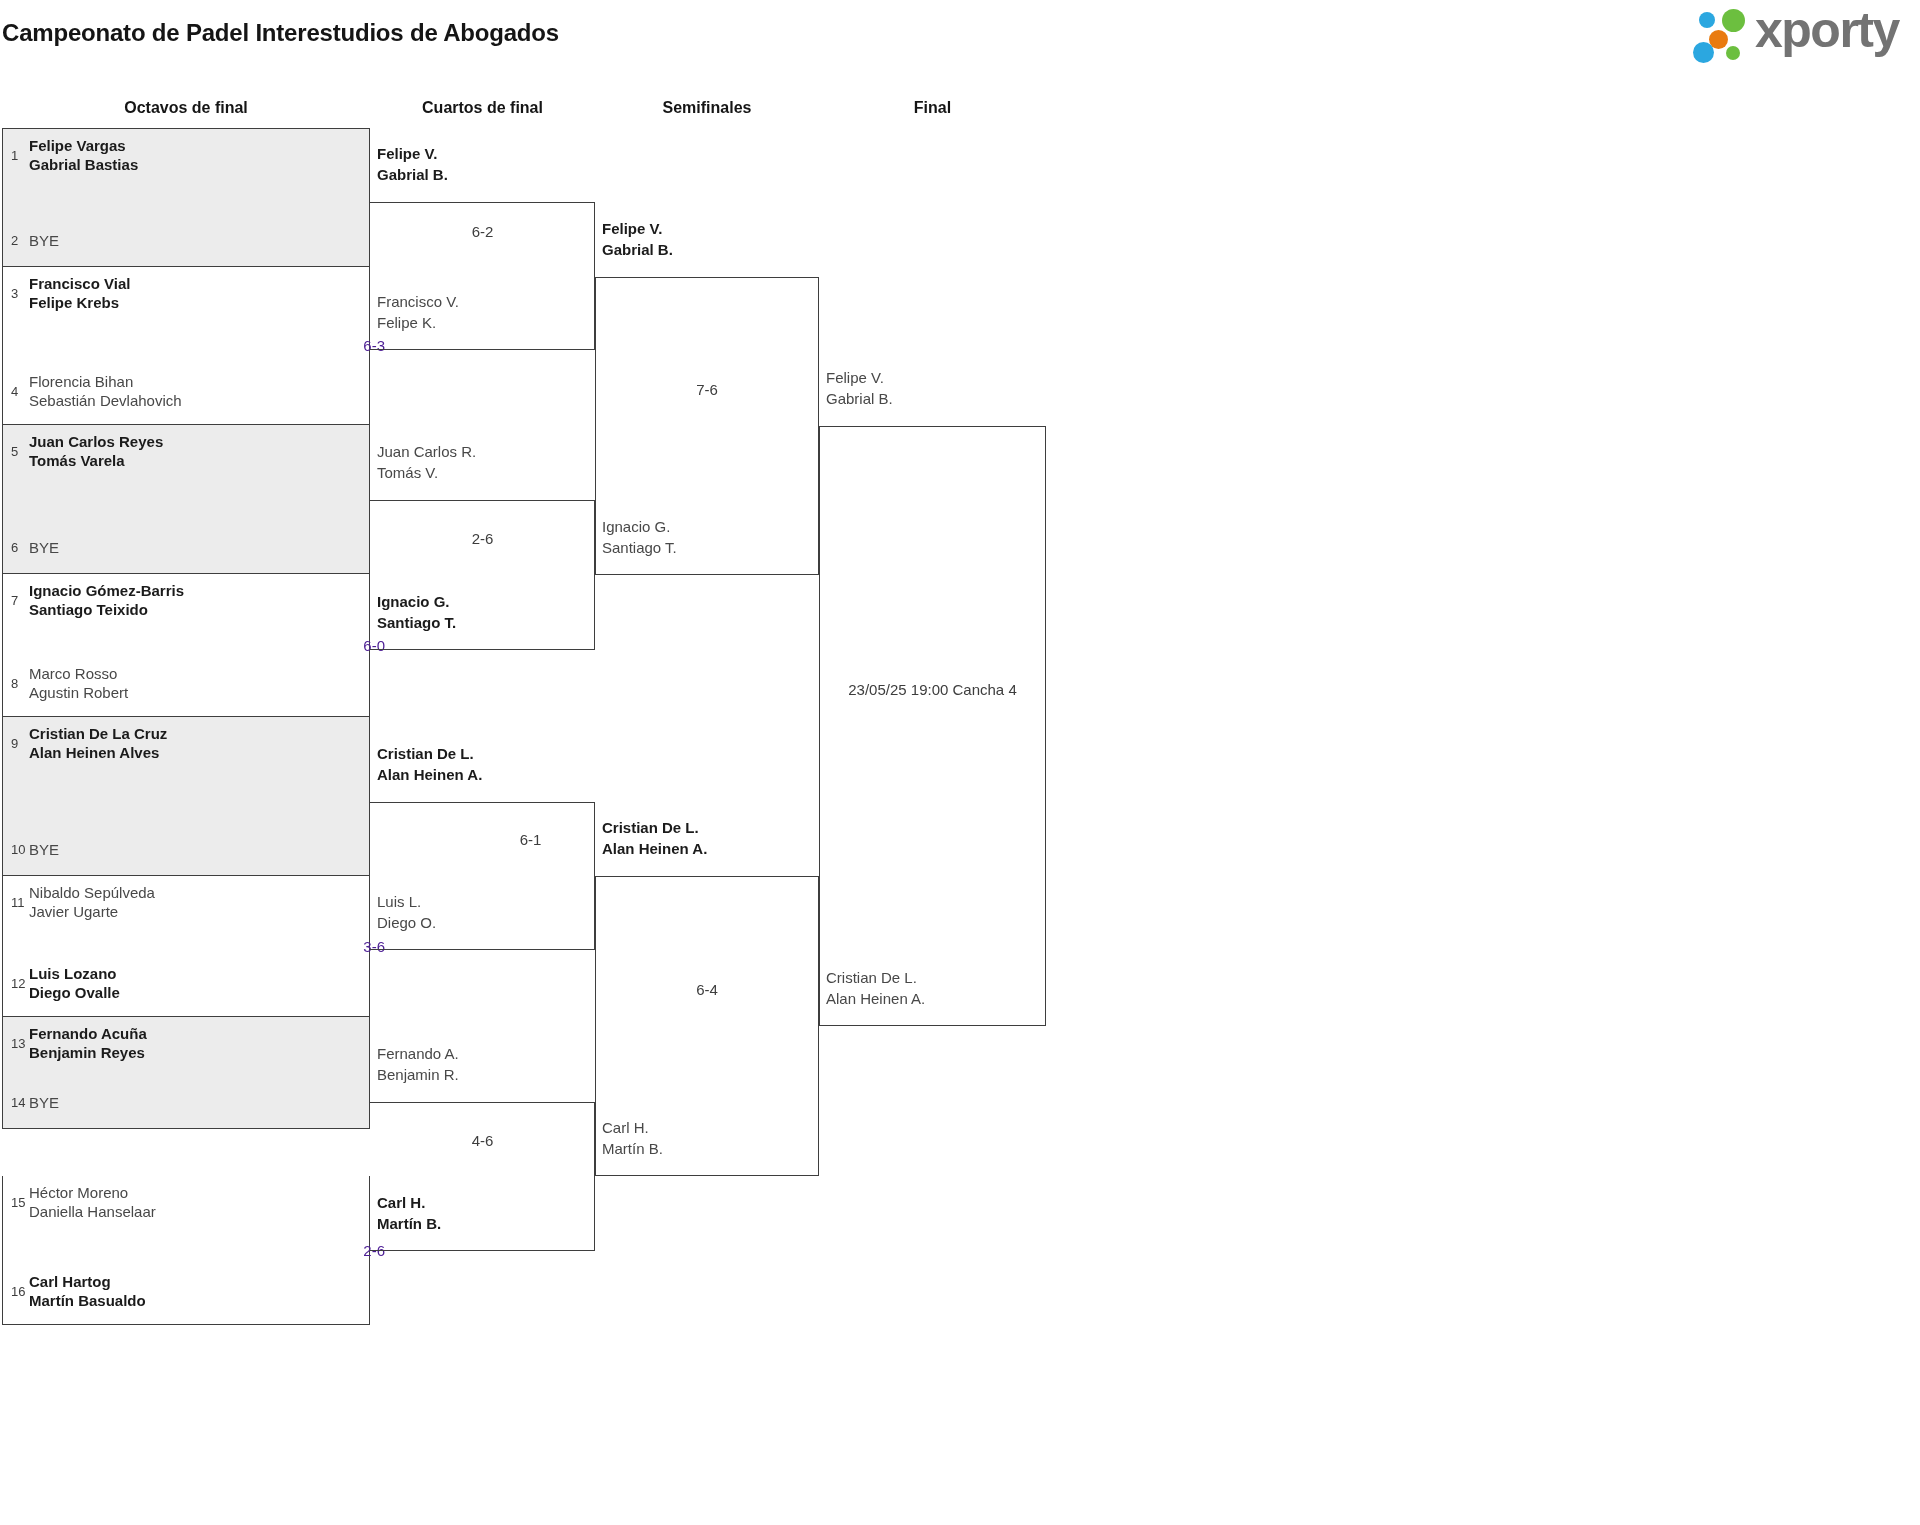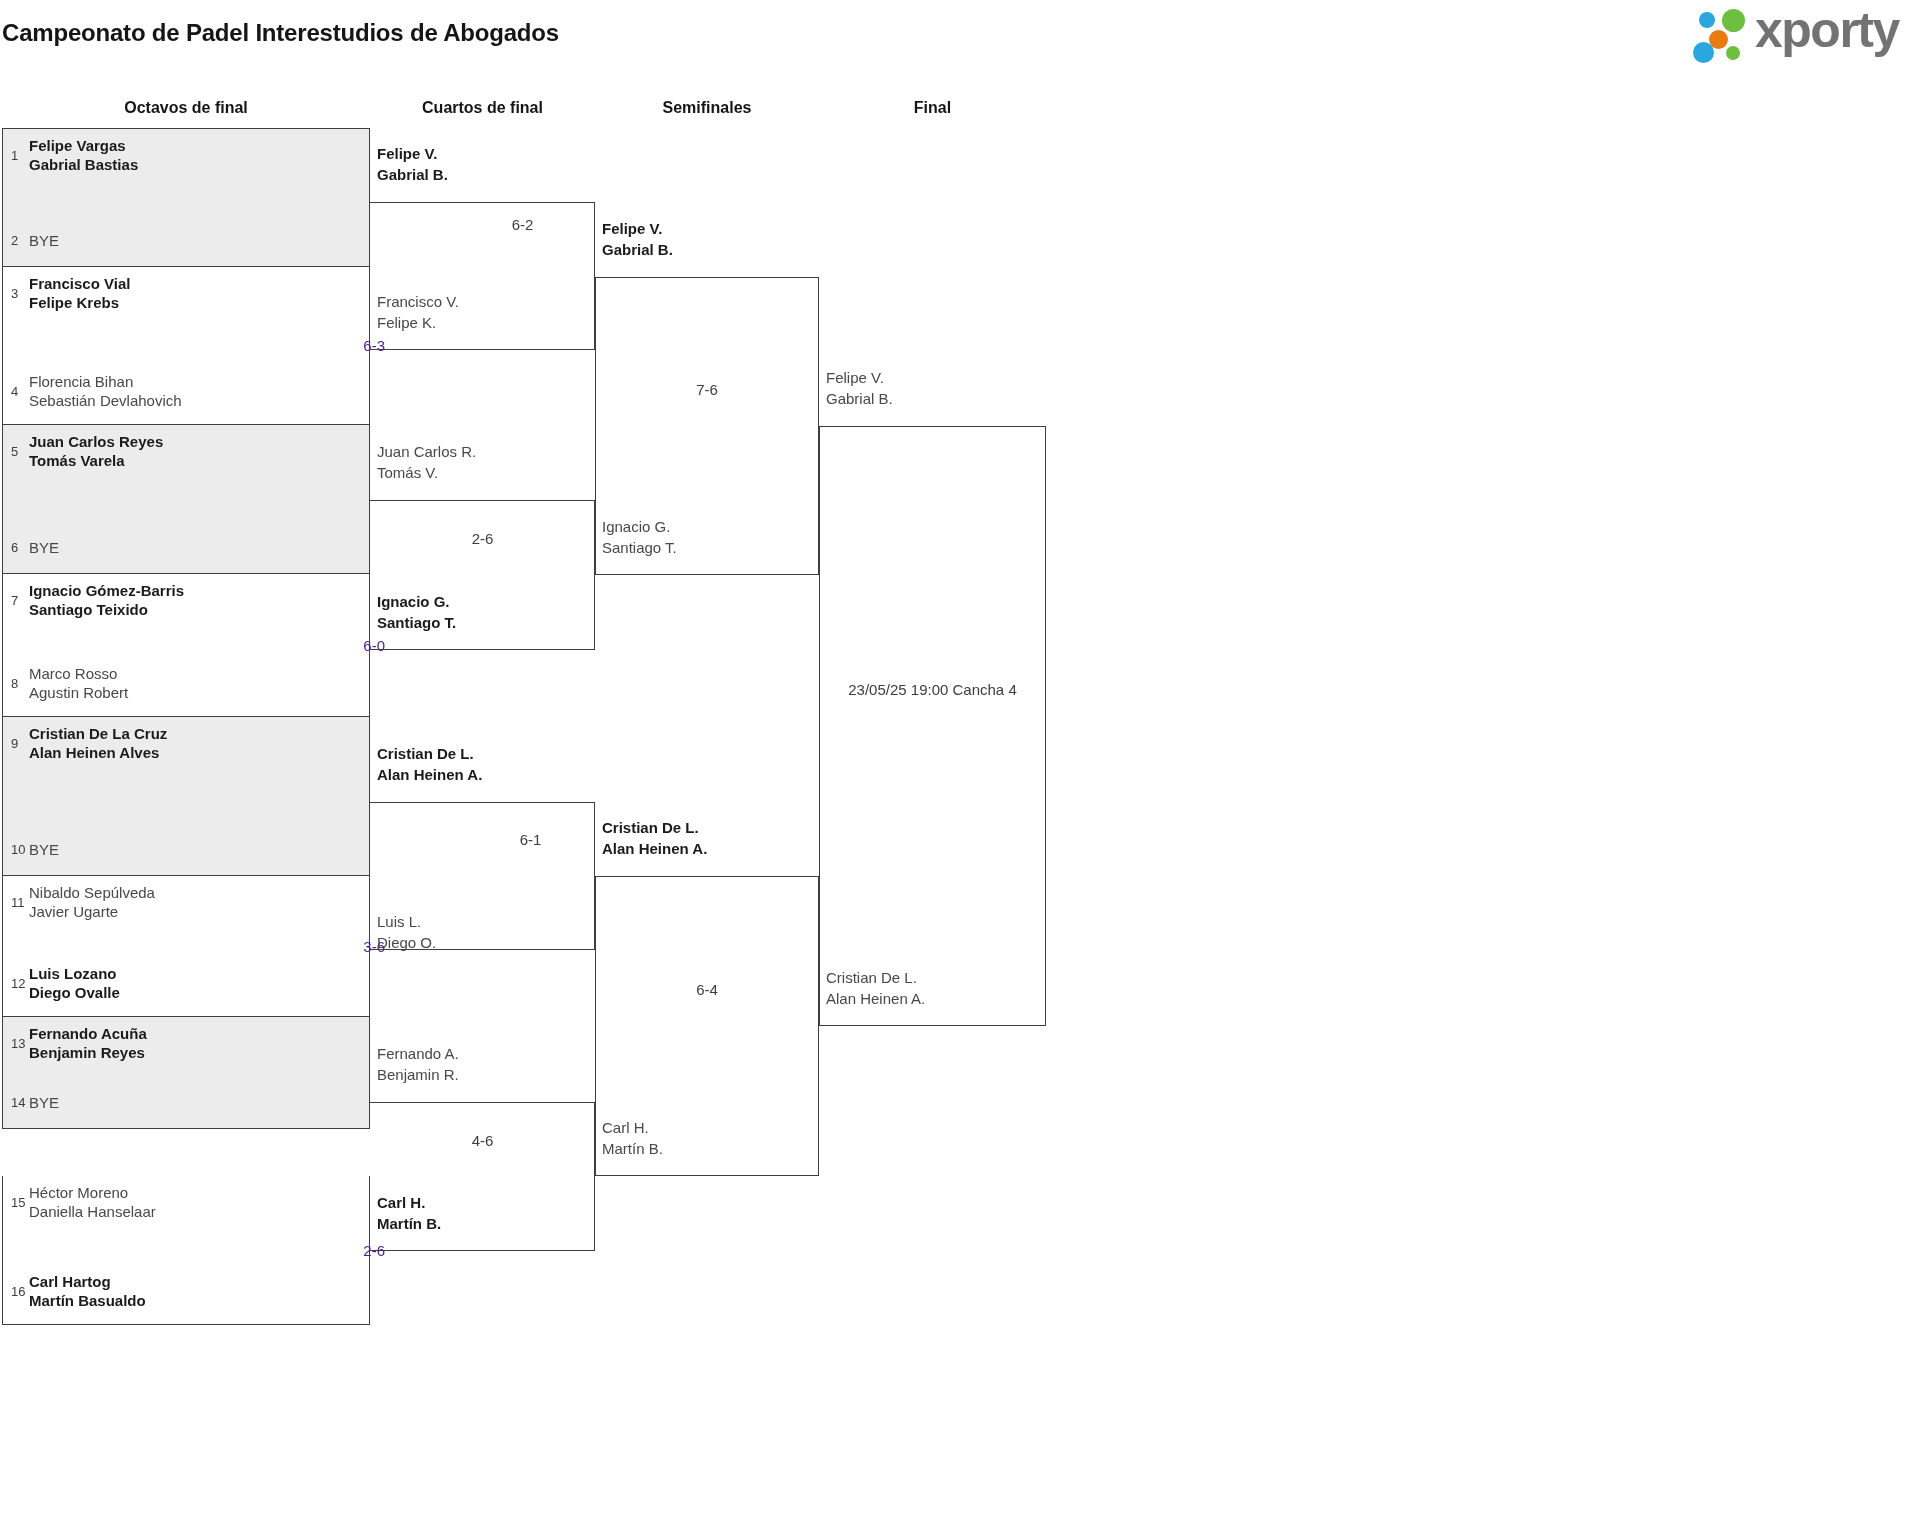--- a/index.html
+++ b/index.html
@@ -191,37 +191,37 @@
       </div>
       <div class="rect noleft" style="left: 370px; top: 202px; width: 225px; height: 148px;"></div>
       <div class="pair winner" style="left: 377px; top: 143px;">
         <div>Felipe V.</div>
         <div>Gabrial B.</div>
       </div>
       <div class="pair" style="left: 377px; top: 291px;">
         <div>Francisco V.</div>
         <div>Felipe K.</div>
       </div>
-      <div class="rscore" style="left: 370px; width: 225px; top: 215px; padding-left: 40px;">6-2</div>
+      <div class="rscore" style="left: 370px; width: 225px; top: 222px;">6-2</div>
       <div class="rect noleft" style="left: 370px; top: 500px; width: 225px; height: 150px;"></div>
       <div class="pair" style="left: 377px; top: 441px;">
         <div>Juan Carlos R.</div>
         <div>Tomás V.</div>
       </div>
       <div class="pair winner" style="left: 377px; top: 591px;">
         <div>Ignacio G.</div>
         <div>Santiago T.</div>
       </div>
       <div class="rscore" style="left: 370px; width: 225px; top: 529px;">2-6</div>
       <div class="rect noleft" style="left: 370px; top: 802px; width: 225px; height: 148px;"></div>
       <div class="pair winner" style="left: 377px; top: 743px;">
         <div>Cristian De L.</div>
         <div>Alan Heinen A.</div>
       </div>
-      <div class="pair" style="left: 377px; top: 891px; margin-top: 20px;">
+      <div class="pair" style="left: 377px; top: 891px;">
         <div>Luis L.</div>
         <div>Diego O.</div>
       </div>
       <div class="rscore" style="left: 370px; width: 225px; top: 830px; margin-left: 48px;">6-1</div>
       <div class="rect noleft" style="left: 370px; top: 1102px; width: 225px; height: 149px;"></div>
       <div class="pair" style="left: 377px; top: 1043px;">
         <div>Fernando A.</div>
         <div>Benjamin R.</div>
       </div>
       <div class="pair winner" style="left: 377px; top: 1192px;">

